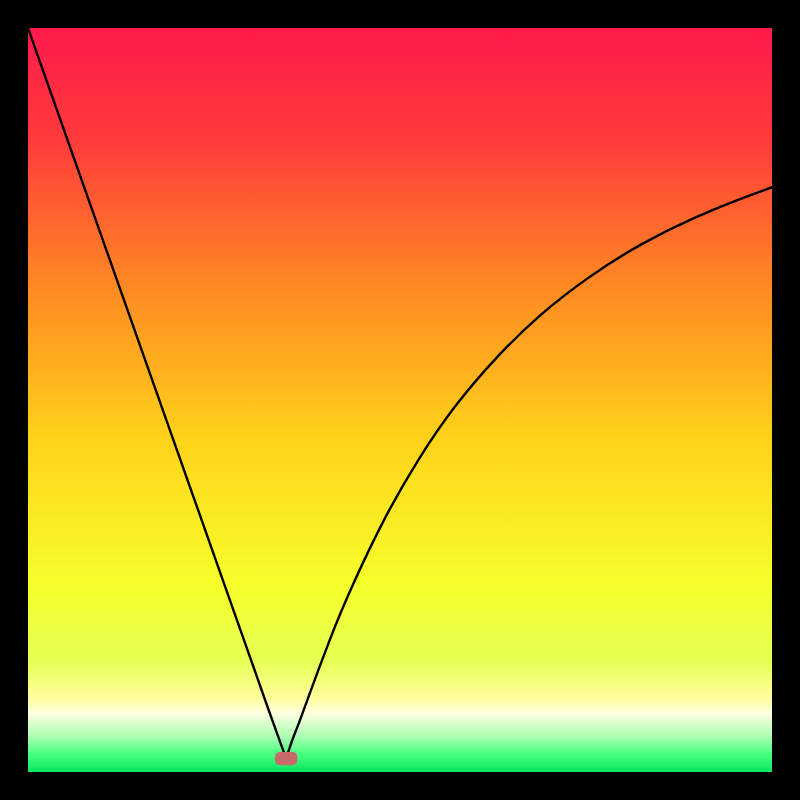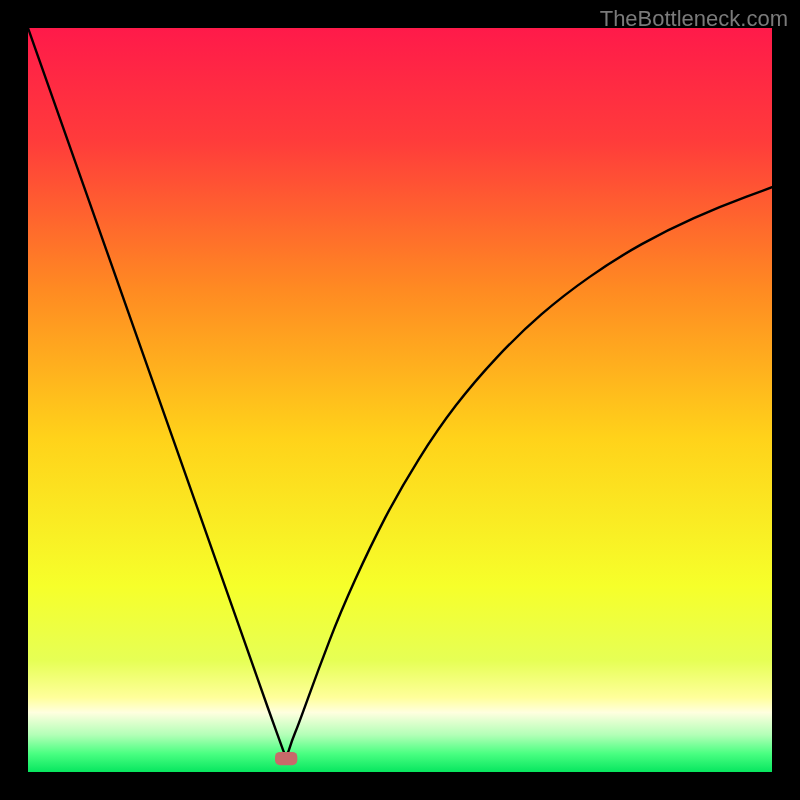--- a/index.html
+++ b/index.html
@@ -39,21 +39,20 @@
   }
   svg {
     display: block;
   }
 </style>
 </head>
 <body>
 
 <div class="frame">
 
-  <div class="watermark">TheBottleneck.com</div>
 
   <div class="plot-area">
     <svg id="chart-svg" width="744" height="744" viewBox="0 0 744 744" preserveAspectRatio="none">
       <defs>
         <linearGradient id="bg-grad" x1="0" y1="0" x2="0" y2="1">
             <stop offset="0%" stop-color="#ff1a4a"></stop>
             <stop offset="15%" stop-color="#ff3b3b"></stop>
             <stop offset="35%" stop-color="#ff8a22"></stop>
             <stop offset="55.00000000000001%" stop-color="#ffd21a"></stop>
             <stop offset="75%" stop-color="#f6ff2a"></stop>

